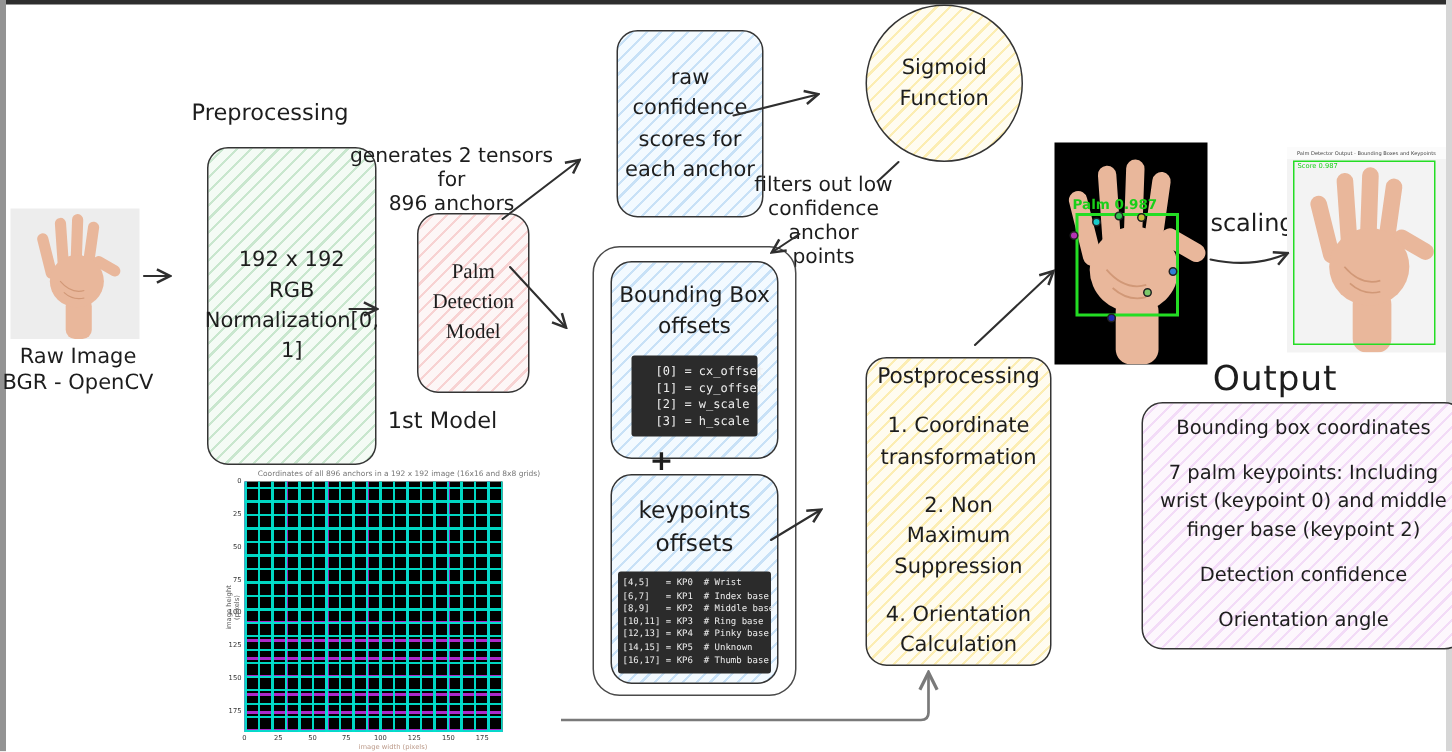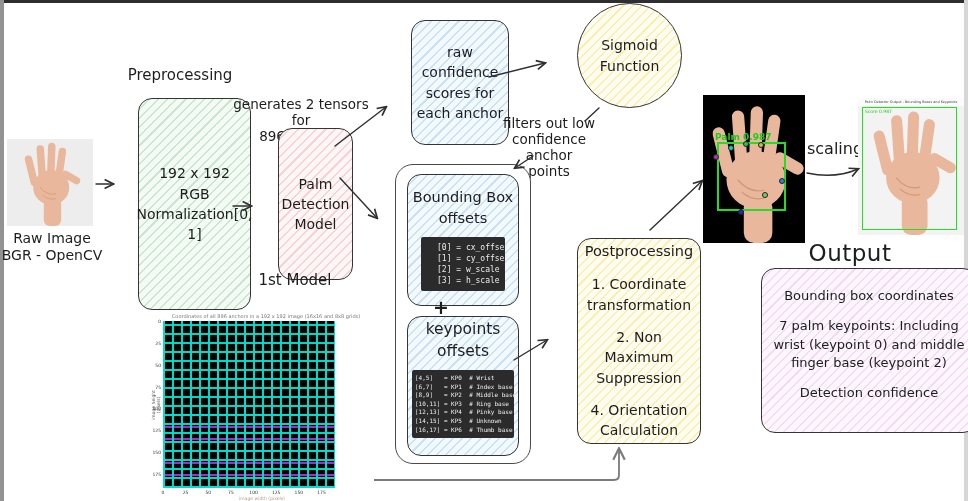--- a/index.html
+++ b/index.html
@@ -110,21 +110,21 @@
     <div class="tl">Normalization[0, 1]</div>
   </div>
 
   
   <div class="note" style="left:230px;top:97px;width:142px;">
     <div>generates 2 tensors for</div>
     <div>896 anchors</div>
   </div>
 
   
-  <div class="box h-red" style="left:257px;top:128px;width:75px;height:152px;">
+  <div class="box h-red" style="left:257px;top:142px;width:75px;height:120px;font-family:Liberation Serif, serif;">
     <div class="tl">Palm</div>
     <div class="tl">Detection</div>
     <div class="tl">Model</div>
   </div>
   <div class="lbl" style="left:250px;top:271px;width:90px;">1st Model</div>
 
   
   <div class="box h-blue" style="left:390px;top:20px;width:98px;height:125px;">
     <div class="tl">raw confidence</div>
     <div class="tl">scores for</div>
@@ -151,21 +151,21 @@
     <div class="tl" style="font-size:14.5px;">Bounding Box</div>
     <div class="tl" style="font-size:14.5px;">offsets</div>
     <pre class="code code-bbox">[0] = cx_offset
 [1] = cy_offset
 [2] = w_scale
 [3] = h_scale</pre>
   </div>
 
   <div class="plus">+</div>
 
-  <div class="box h-blue" style="left:386px;top:316px;width:112px;height:140px;justify-content:flex-start;padding-top:1px;">
+  <div class="box h-blue" style="left:386px;top:316px;width:112px;height:140px;justify-content:flex-start;padding-top:12px;">
     <div class="tl" style="font-size:15.5px;">keypoints</div>
     <div class="tl" style="font-size:15.5px;">offsets</div>
     <pre class="code code-kp">[4,5]   = KP0  # Wrist
 [6,7]   = KP1  # Index base
 [8,9]   = KP2  # Middle base
 [10,11] = KP3  # Ring base
 [12,13] = KP4  # Pinky base
 [14,15] = KP5  # Unknown
 [16,17] = KP6  # Thumb base</pre>
   </div>
@@ -230,20 +230,21 @@
     <div class="green-frame"></div>
     <div class="score-label">Score 0.987</div>
   </div>
 
   
   <div class="output-title">Output</div>
   <div class="box h-violet" style="left:740px;top:268px;width:216px;height:165px;">
     <div class="tl" style="width:198px;font-size:13px;margin-bottom:11px;">Bounding box coordinates</div>
     <div class="tl" style="width:202px;font-size:13px;margin-bottom:11px;">7 palm keypoints: Including wrist (keypoint 0) and middle finger base (keypoint 2)</div>
     <div class="tl" style="width:198px;font-size:13px;margin-bottom:11px;">Detection confidence</div>
+    <div class="tl" style="width:198px;font-size:13px;">Orientation angle</div>
   </div>
 
   
   <svg class="wires" width="968" height="501" viewBox="0 0 968 501">
     <defs>
       <marker id="ah" viewBox="0 0 10 10" refX="8.5" refY="5" markerWidth="8" markerHeight="8" orient="auto-start-reverse">
         <path d="M1,1 L9,5 L1,9" fill="none" stroke="#2f2f2f" stroke-width="1.5"></path>
       </marker>
       <marker id="ahg" viewBox="0 0 10 10" refX="8.5" refY="5" markerWidth="8" markerHeight="8" orient="auto-start-reverse">
         <path d="M1,1 L9,5 L1,9" fill="none" stroke="#7a7a7a" stroke-width="1.5"></path>

